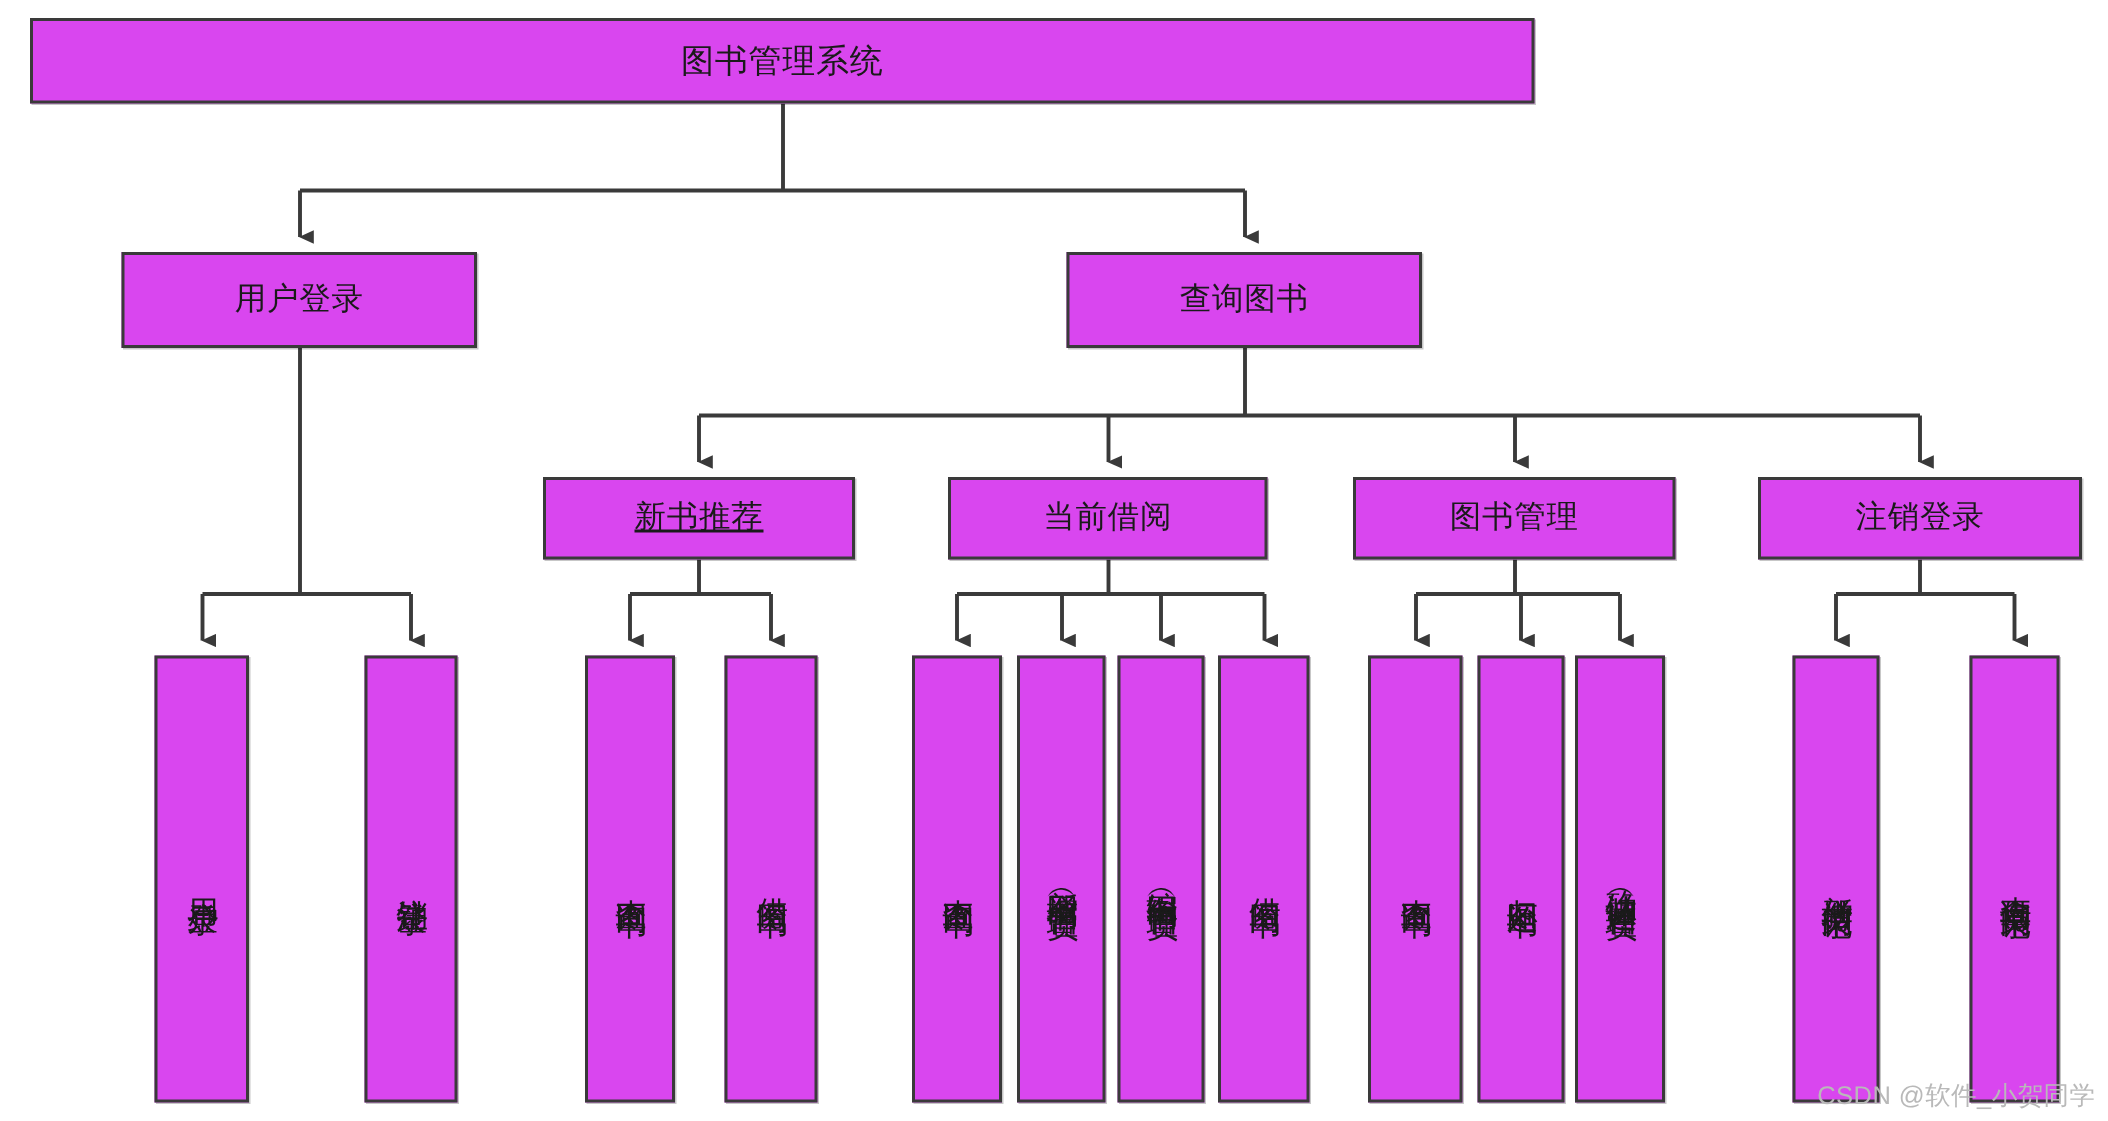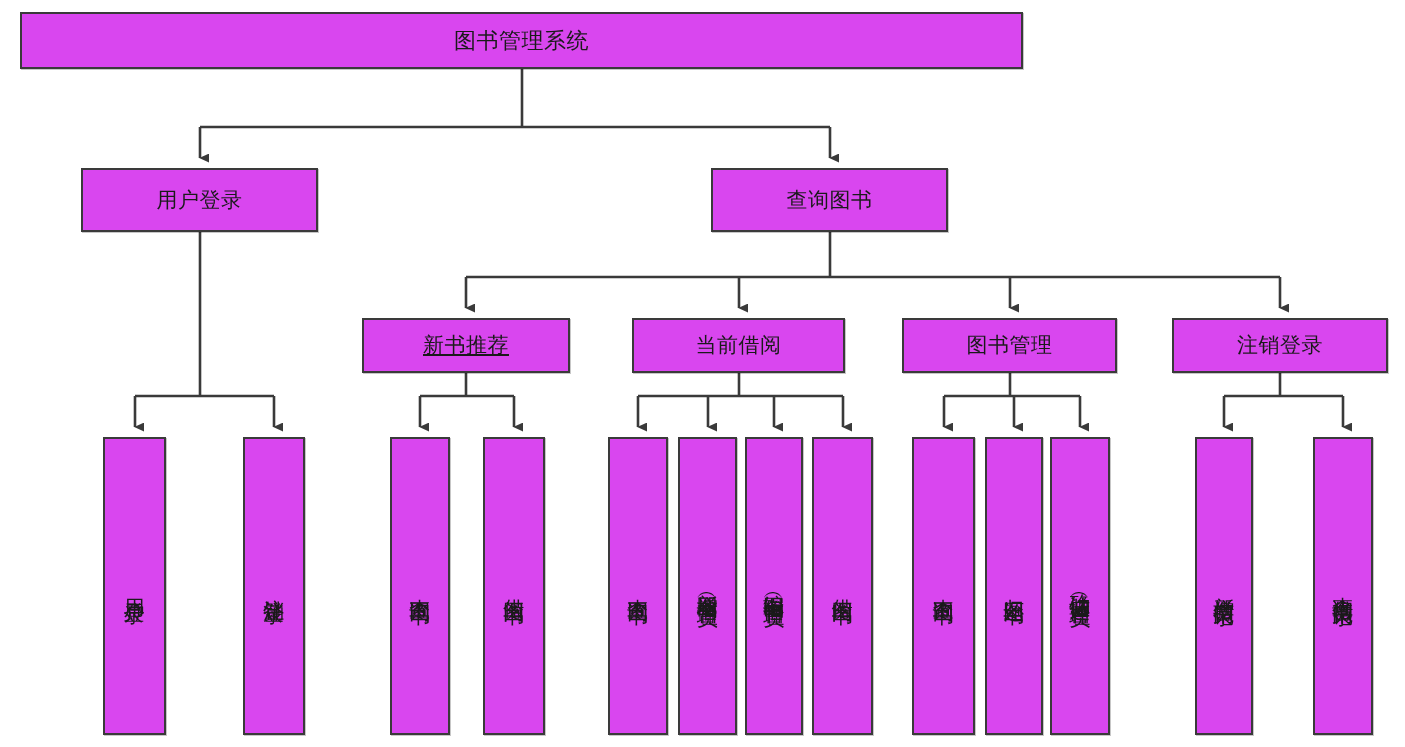--- a/index.html
+++ b/index.html
@@ -177,13 +177,14 @@
         <span class="node-label">确认归还（管理员）</span>
       </div>
       <div class="node vertical" style="left: 1195px; top: 437px; width: 58px; height: 298px;">
         <span class="node-label">新增借阅记录</span>
       </div>
       <div class="node vertical" style="left: 1313px; top: 437px; width: 60px; height: 298px;">
         <span class="node-label">查询借阅记录</span>
       </div>
     </div>
 
+  <div class="watermark">CSDN @软件_小贺同学</div>
 </div>
 
 </body></html>

